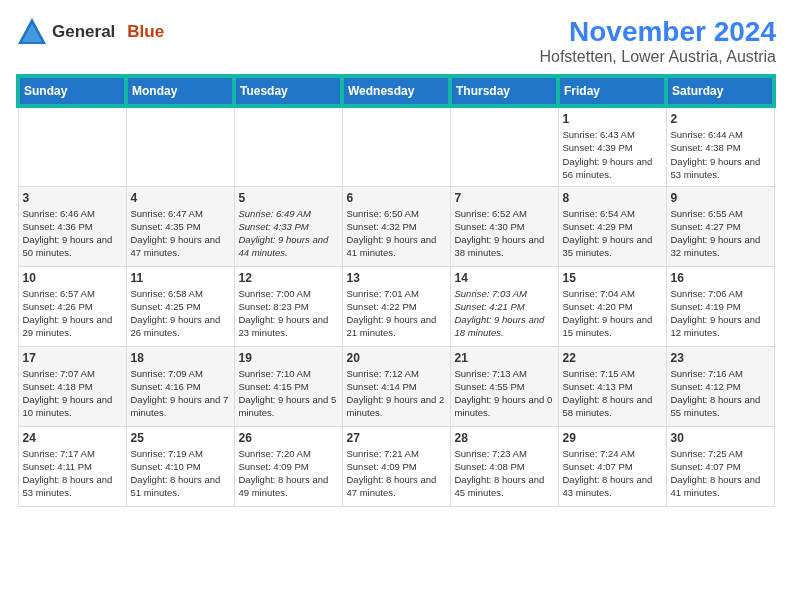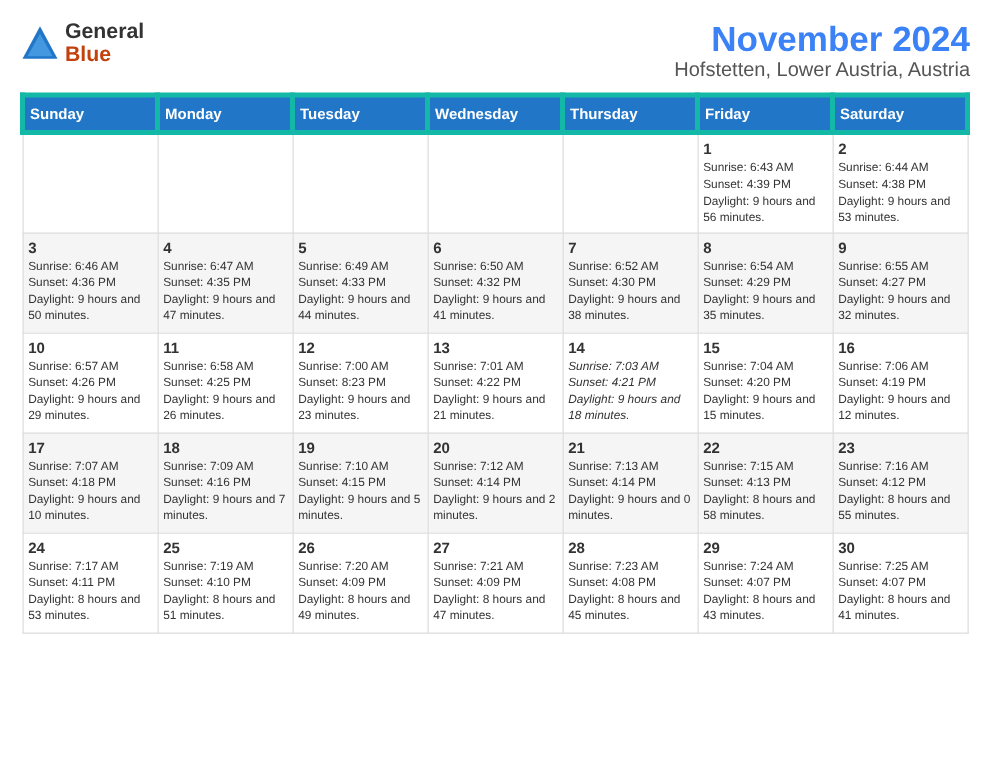--- a/index.html
+++ b/index.html
@@ -70,22 +70,23 @@
     .empty-cell {
       background-color: #f9f9f9;
     }
     .logo-wrapper {
       display: flex;
       align-items: center;
       gap: 4px;
     }
     .logo-text-wrapper {
       display: flex;
-      flex-direction: column;
+      flex-direction: row;
       line-height: 1.1;
+      gap: 12px;
     }
   </style>
 </head>
 <body>
 
 <div class="header-area">
   <div class="logo-wrapper">
     <svg width="32" height="32" viewBox="0 0 32 32">
       <polygon points="16,2 30,28 2,28" fill="#2176c7"></polygon>
       <polygon points="16,8 26,26 6,26" fill="#5aaff0" opacity="0.6"></polygon>
@@ -141,21 +142,21 @@
 Daylight: 9 hours and 50 minutes.</div>
         </td>
         <td>
           <span class="day-number">4</span>
           <div class="day-info" style="white-space: pre-line;">Sunrise: 6:47 AM
 Sunset: 4:35 PM
 Daylight: 9 hours and 47 minutes.</div>
         </td>
         <td>
           <span class="day-number">5</span>
-          <div class="day-info" style="white-space: pre-line;">Sunrise: 6:49 AM
+          <div class="day-info" style="white-space: pre-line; font-style: italic;">Sunrise: 6:49 AM
 Sunset: 4:33 PM
 Daylight: 9 hours and 44 minutes.</div>
         </td>
         <td>
           <span class="day-number">6</span>
           <div class="day-info" style="white-space: pre-line;">Sunrise: 6:50 AM
 Sunset: 4:32 PM
 Daylight: 9 hours and 41 minutes.</div>
         </td>
         <td>
@@ -242,21 +243,21 @@
         </td>
         <td>
           <span class="day-number">20</span>
           <div class="day-info" style="white-space: pre-line;">Sunrise: 7:12 AM
 Sunset: 4:14 PM
 Daylight: 9 hours and 2 minutes.</div>
         </td>
         <td>
           <span class="day-number">21</span>
           <div class="day-info" style="white-space: pre-line;">Sunrise: 7:13 AM
-Sunset: 4:14 PM
+Sunset: 4:55 PM
 Daylight: 9 hours and 0 minutes.</div>
         </td>
         <td>
           <span class="day-number">22</span>
           <div class="day-info" style="white-space: pre-line;">Sunrise: 7:15 AM
 Sunset: 4:13 PM
 Daylight: 8 hours and 58 minutes.</div>
         </td>
         <td>
           <span class="day-number">23</span>

